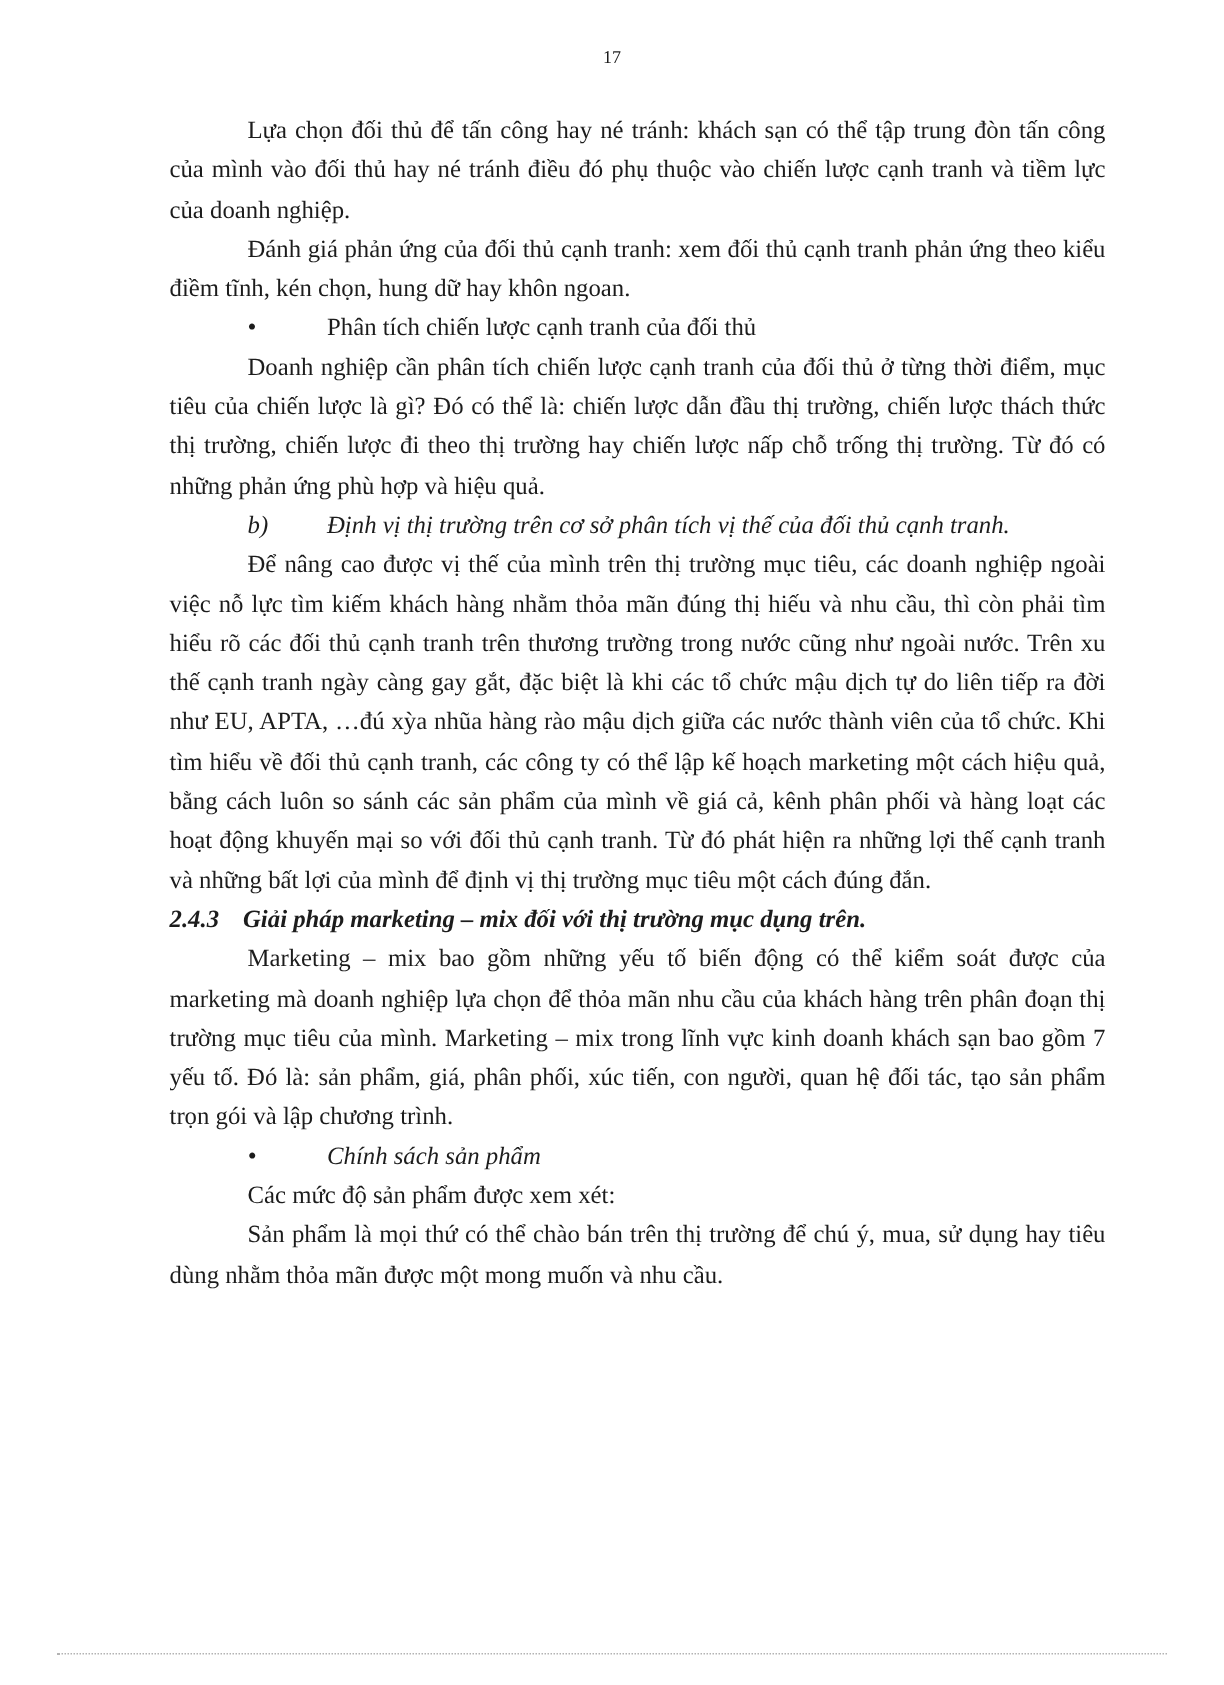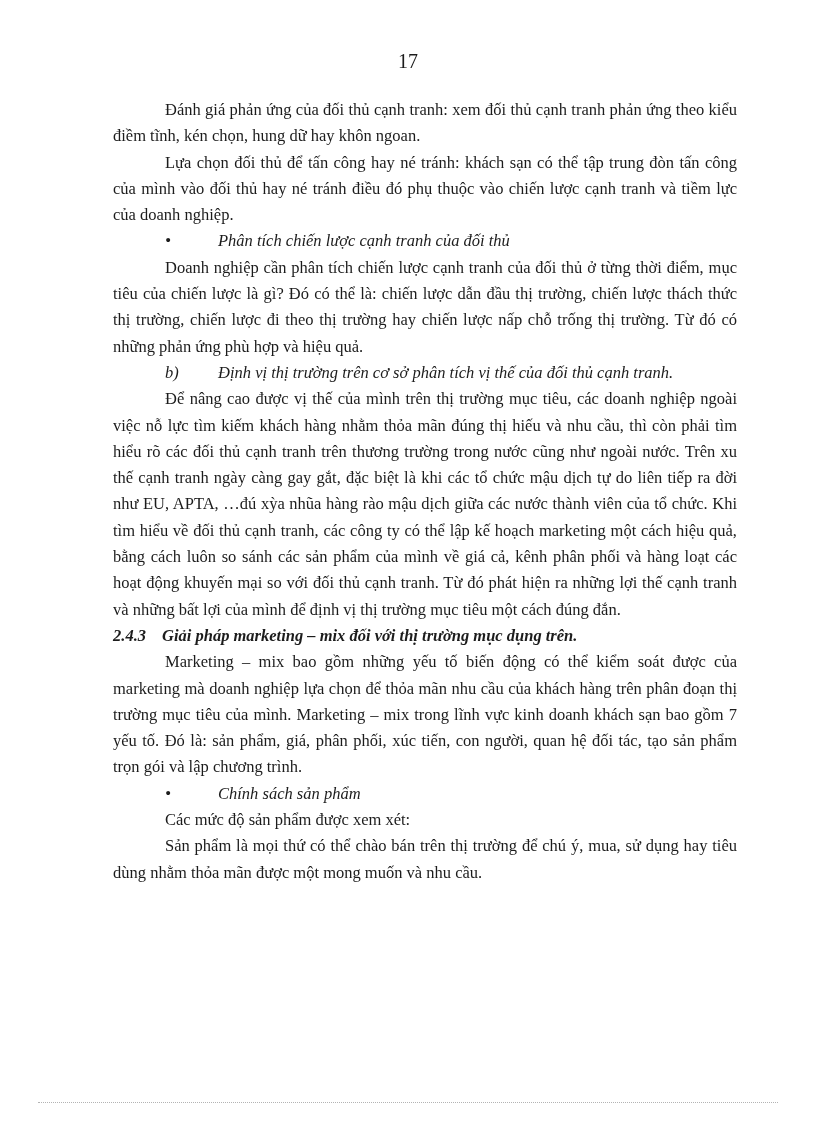--- a/index.html
+++ b/index.html
@@ -11,23 +11,23 @@
     position: relative;
     width: 816px;
     height: 1123px;
     margin: 0 auto;
     background: #ffffff;
     font-family: "Liberation Serif", "DejaVu Serif", serif;
     color: #1c1c1c;
     overflow: hidden;
   }
   .page-number {
-    padding-top: 51px;
+    padding-top: 28px;
     text-align: center;
-    font-size: 20px;
+    font-size: 12px;
     line-height: 20px;
   }
   .content {
     padding: 26px 79px 0 113px;
     font-size: 16.5px;
     line-height: 26.3px;
     text-align: justify;
   }
   .content p { margin: 0; }
   .para { text-indent: 52px; }
@@ -45,21 +45,20 @@
     padding-left: 52px;
     text-align: left;
   }
   .sub-label {
     display: inline-block;
     width: 53px;
   }
   .bullet {
     padding-left: 52px;
     text-align: left;
-    font-style: italic;
   }
   .bullet.italic { font-style: italic; }
   .b-dot {
     display: inline-block;
     width: 53px;
     font-size: 17px;
   }
   .footer-divider {
     position: absolute;
     left: 38px;
@@ -69,22 +68,22 @@
     height: 0;
   }
 </style>
 </head>
 <body>
 
 <div class="page">
   <div class="page-number">17</div>
 
   <div class="content" id="doc-body">
+      <p class="para">Lựa chọn đối thủ để tấn công hay né tránh: khách sạn có thể tập trung đòn tấn công của mình vào đối thủ hay né tránh điều đó phụ thuộc vào chiến lược cạnh tranh và tiềm lực của doanh nghiệp.</p>
       <p class="para">Đánh giá phản ứng của đối thủ cạnh tranh: xem đối thủ cạnh tranh phản ứng theo kiểu điềm tĩnh, kén chọn, hung dữ hay khôn ngoan.</p>
-      <p class="para">Lựa chọn đối thủ để tấn công hay né tránh: khách sạn có thể tập trung đòn tấn công của mình vào đối thủ hay né tránh điều đó phụ thuộc vào chiến lược cạnh tranh và tiềm lực của doanh nghiệp.</p>
       <p class="bullet"><span class="b-dot">•</span><span>Phân tích chiến lược cạnh tranh của đối thủ</span></p>
       <p class="para">Doanh nghiệp cần phân tích chiến lược cạnh tranh của đối thủ ở từng thời điểm, mục tiêu của chiến lược là gì? Đó có thể là: chiến lược dẫn đầu thị trường, chiến lược thách thức thị trường, chiến lược đi theo thị trường hay chiến lược nấp chỗ trống thị trường. Từ đó có những phản ứng phù hợp và hiệu quả.</p>
       <p class="sub"><span class="sub-label">b)</span><span>Định vị thị trường trên cơ sở phân tích vị thế của đối thủ cạnh tranh.</span></p>
       <p class="para">Để nâng cao được vị thế của mình trên thị trường mục tiêu, các doanh nghiệp ngoài việc nỗ lực tìm kiếm khách hàng nhằm thỏa mãn đúng thị hiếu và nhu cầu, thì còn phải tìm hiểu rõ các đối thủ cạnh tranh trên thương trường trong nước cũng như ngoài nước. Trên xu thế cạnh tranh ngày càng gay gắt, đặc biệt là khi các tổ chức mậu dịch tự do liên tiếp ra đời như EU, APTA, …đú xỳa nhũa hàng rào mậu dịch giữa các nước thành viên của tổ chức. Khi tìm hiểu về đối thủ cạnh tranh, các công ty có thể lập kế hoạch marketing một cách hiệu quả, bằng cách luôn so sánh các sản phẩm của mình về giá cả, kênh phân phối và hàng loạt các hoạt động khuyến mại so với đối thủ cạnh tranh. Từ đó phát hiện ra những lợi thế cạnh tranh và những bất lợi của mình để định vị thị trường mục tiêu một cách đúng đắn.</p>
       <p class="heading"><span class="h-num">2.4.3</span><span>Giải pháp marketing – mix đối với thị trường mục dụng trên.</span></p>
       <p class="para">Marketing – mix bao gồm những yếu tố biến động có thể kiểm soát được của marketing mà doanh nghiệp lựa chọn để thỏa mãn nhu cầu của khách hàng trên phân đoạn thị trường mục tiêu của mình. Marketing – mix trong lĩnh vực kinh doanh khách sạn bao gồm 7 yếu tố. Đó là: sản phẩm, giá, phân phối, xúc tiến, con người, quan hệ đối tác, tạo sản phẩm trọn gói và lập chương trình.</p>
       <p class="bullet italic"><span class="b-dot">•</span><span>Chính sách sản phẩm</span></p>
       <p class="para">Các mức độ sản phẩm được xem xét:</p>
       <p class="para">Sản phẩm là mọi thứ có thể chào bán trên thị trường để chú ý, mua, sử dụng hay tiêu dùng nhằm thỏa mãn được một mong muốn và nhu cầu.</p>
     </div>

